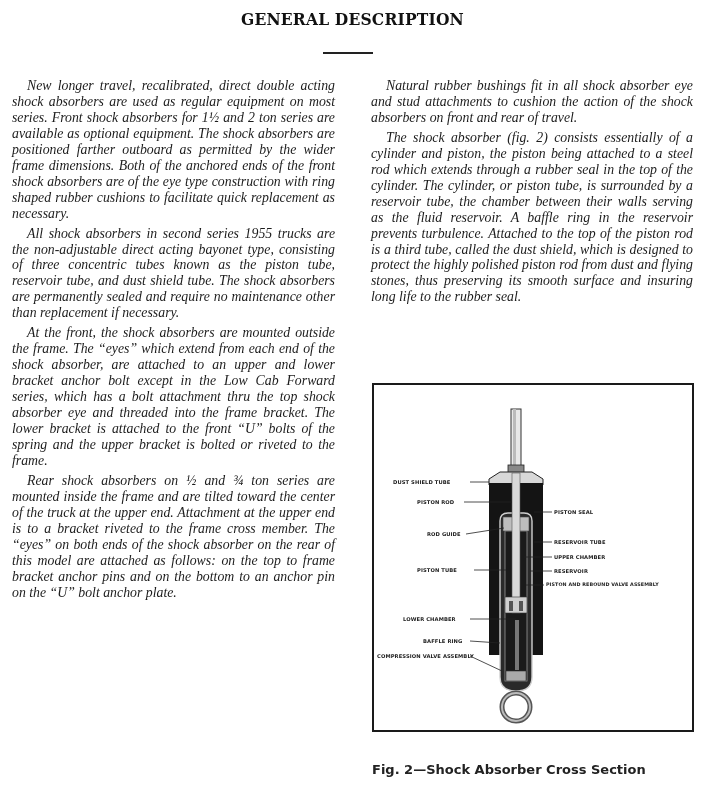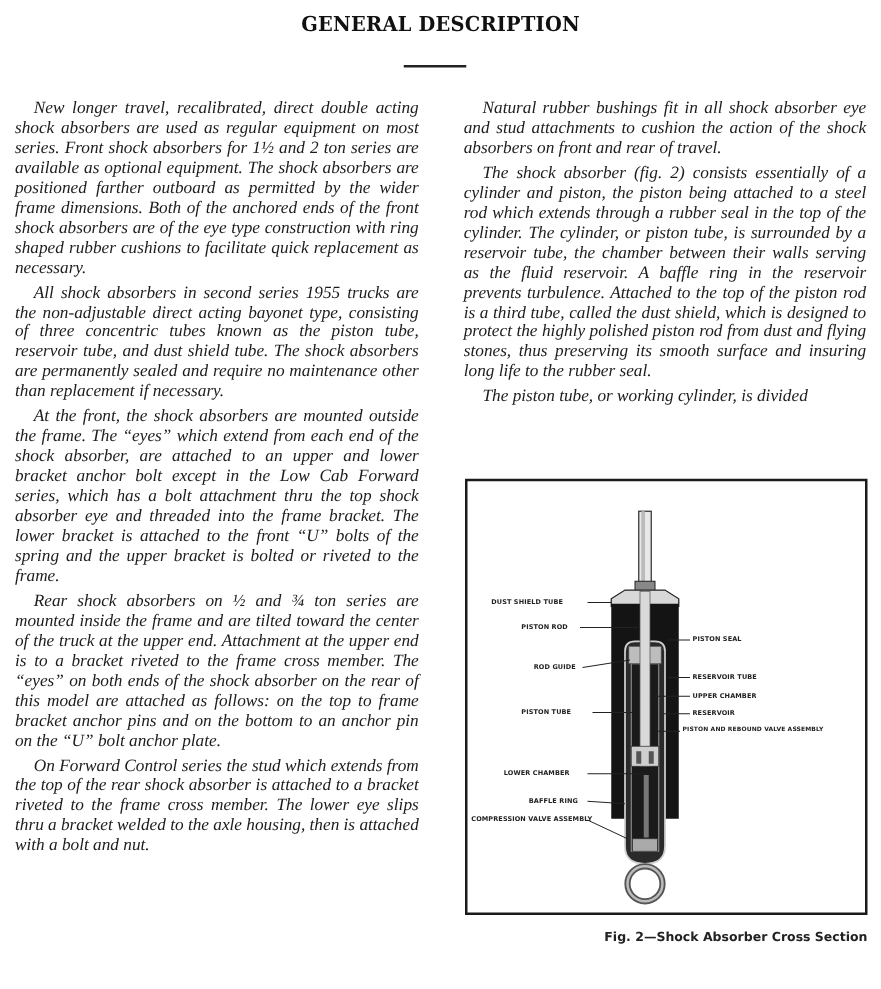--- a/index.html
+++ b/index.html
@@ -25,44 +25,42 @@
   .figure-frame {
     position: absolute; left: 372px; top: 383px; width: 322px; height: 349px;
     border: 2px solid #1a1a1a; box-sizing: border-box; background: #fff;
   }
   .figure-frame svg { position: absolute; left: 0; top: 0; }
   .fig-label {
     position: absolute; font-family: "DejaVu Sans", sans-serif; font-weight: bold;
     font-size: 5.2px; letter-spacing: 0.1px; color: #222; white-space: nowrap;
   }
   .caption {
-    position: absolute; left: 372px; width: 322px; top: 745px; text-align: right;
-    font-family: "DejaVu Sans", sans-serif; font-weight: bold; font-size: 10px; color: #222;
+    position: absolute; left: 372px; width: 322px; top: 762px; text-align: left;
+    font-family: "DejaVu Sans", sans-serif; font-weight: bold; font-size: 13px; color: #222;
   }
 </style>
 </head>
 <body>
 
 <div class="page">
 
   <div class="title">GENERAL DESCRIPTION</div>
   <div class="title-rule"></div>
 
   <div class="col col-left">
     <p>New longer travel, recalibrated, direct double acting shock absorbers are used as regular equip­ment on most series. Front shock absorbers for 1½ and 2 ton series are available as optional equipment. The shock absorbers are positioned farther outboard as permitted by the wider frame dimensions. Both of the anchored ends of the front shock absorbers are of the eye type con­struction with ring shaped rubber cushions to facilitate quick replacement as necessary.</p>
     <p>All shock absorbers in second series 1955 trucks are the non-adjustable direct acting bayonet type, consisting of three concentric tubes known as the piston tube, reservoir tube, and dust shield tube. The shock absorbers are permanently sealed and require no maintenance other than replacement if necessary.</p>
     <p>At the front, the shock absorbers are mounted outside the frame. The “eyes” which extend from each end of the shock absorber, are attached to an upper and lower bracket anchor bolt except in the Low Cab Forward series, which has a bolt attachment thru the top shock absorber eye and threaded into the frame bracket. The lower bracket is attached to the front “U” bolts of the spring and the upper bracket is bolted or riveted to the frame.</p>
     <p>Rear shock absorbers on ½ and ¾ ton series are mounted inside the frame and are tilted toward the center of the truck at the upper end. Attachment at the upper end is to a bracket riv­eted to the frame cross member. The “eyes” on both ends of the shock absorber on the rear of this model are attached as follows: on the top to frame bracket anchor pins and on the bottom to an anchor pin on the “U” bolt anchor plate.</p>
-    <p>On Forward Control series the stud which ex­tends from the top of the rear shock absorber is attached to a bracket riveted to the frame cross member. The lower eye slips thru a bracket welded to the axle housing, then is attached with a bolt and nut.</p>
   </div>
 
   <div class="col col-right">
     <p>Natural rubber bushings fit in all shock ab­sorber eye and stud attachments to cushion the action of the shock absorbers on front and rear of travel.</p>
     <p>The shock absorber (fig. 2) consists essentially of a cylinder and piston, the piston being attached to a steel rod which extends through a rubber seal in the top of the cylinder. The cylinder, or piston tube, is surrounded by a reservoir tube, the cham­ber between their walls serving as the fluid reser­voir. A baffle ring in the reservoir prevents turbu­lence. Attached to the top of the piston rod is a third tube, called the dust shield, which is de­signed to protect the highly polished piston rod from dust and flying stones, thus preserving its smooth surface and insuring long life to the rubber seal.</p>
-    <p>The piston tube, or working cylinder, is divided</p>
   </div>
 
   <div class="figure-frame">
     <svg width="322" height="349" viewBox="0 0 322 349">
 
       <rect x="137" y="24" width="10" height="60" fill="#e8e8e8" stroke="#333" stroke-width="1"></rect>
       <rect x="139" y="24" width="3" height="60" fill="#bbb"></rect>
       <rect x="134" y="80" width="16" height="8" fill="#888" stroke="#222" stroke-width="0.8"></rect>
 
       <path d="M115 94 L126 87 L158 87 L169 94 L169 100 L115 100 Z" fill="#d8d8d8" stroke="#222" stroke-width="1"></path>

